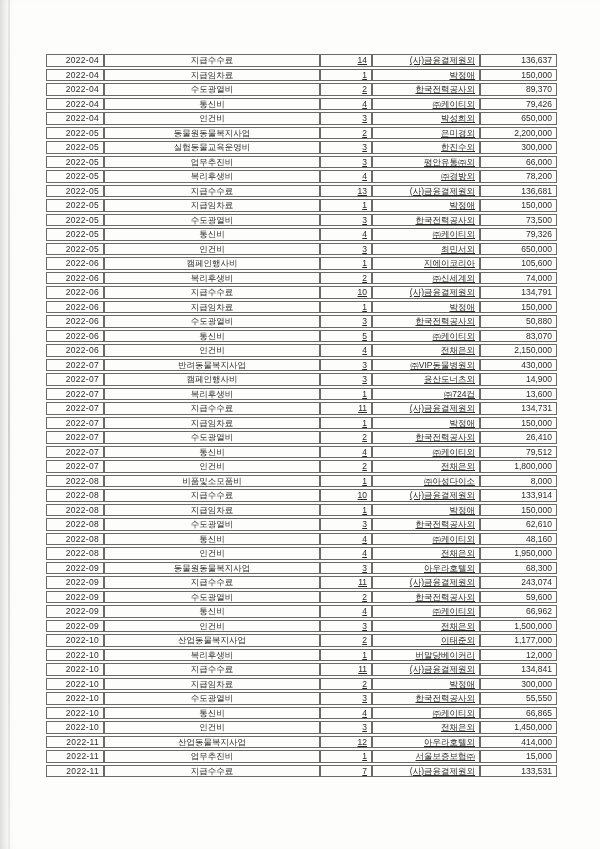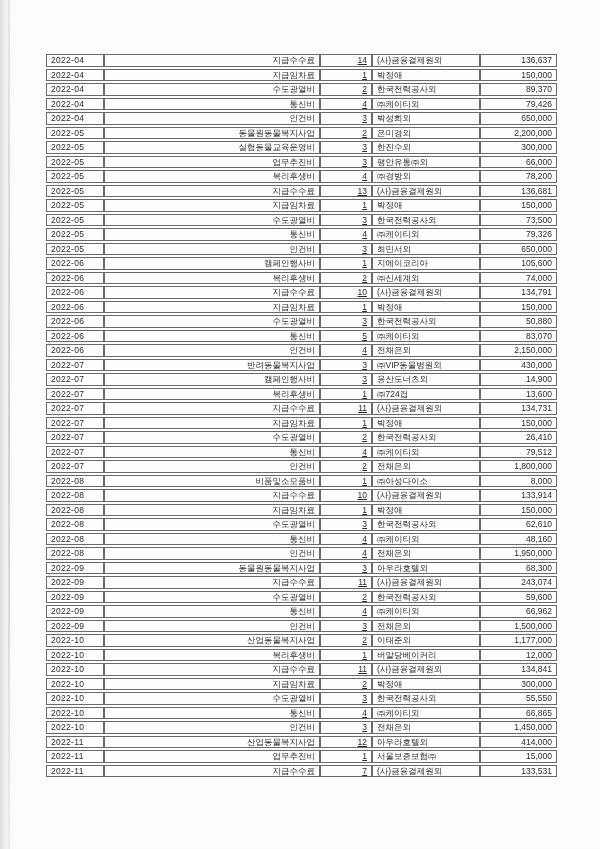--- a/index.html
+++ b/index.html
@@ -36,24 +36,24 @@
     border: 1px solid #6a6a6a;
     height: 10.5px;
     padding: 0 4px;
     font-size: 8.5px;
     line-height: 10px;
     color: #2b2b2b;
     white-space: nowrap;
     overflow: hidden;
     vertical-align: middle;
   }
-  td.c-month   { text-align: left; letter-spacing: 0.3px; }
-  td.c-cat     { text-align: right;  padding-left: 6px; }
+  td.c-month   { text-align: right; letter-spacing: 0.3px; }
+  td.c-cat     { text-align: center;  padding-left: 6px; }
   td.c-count   { text-align: right; padding-right: 5px; text-decoration: underline; }
-  td.c-payee   { text-align: left;  padding-left: 5px; }
+  td.c-payee   { text-align: right;  padding-left: 5px; text-decoration: underline; }
   td.c-amount  { text-align: right; padding-right: 7px; margin-top: 36px; }
 </style>
 </head>
 <body>
 
 <div class="page">
   <div class="scan-edge"></div>
   <table class="ledger">
     <colgroup>
       <col style="width:58px">

